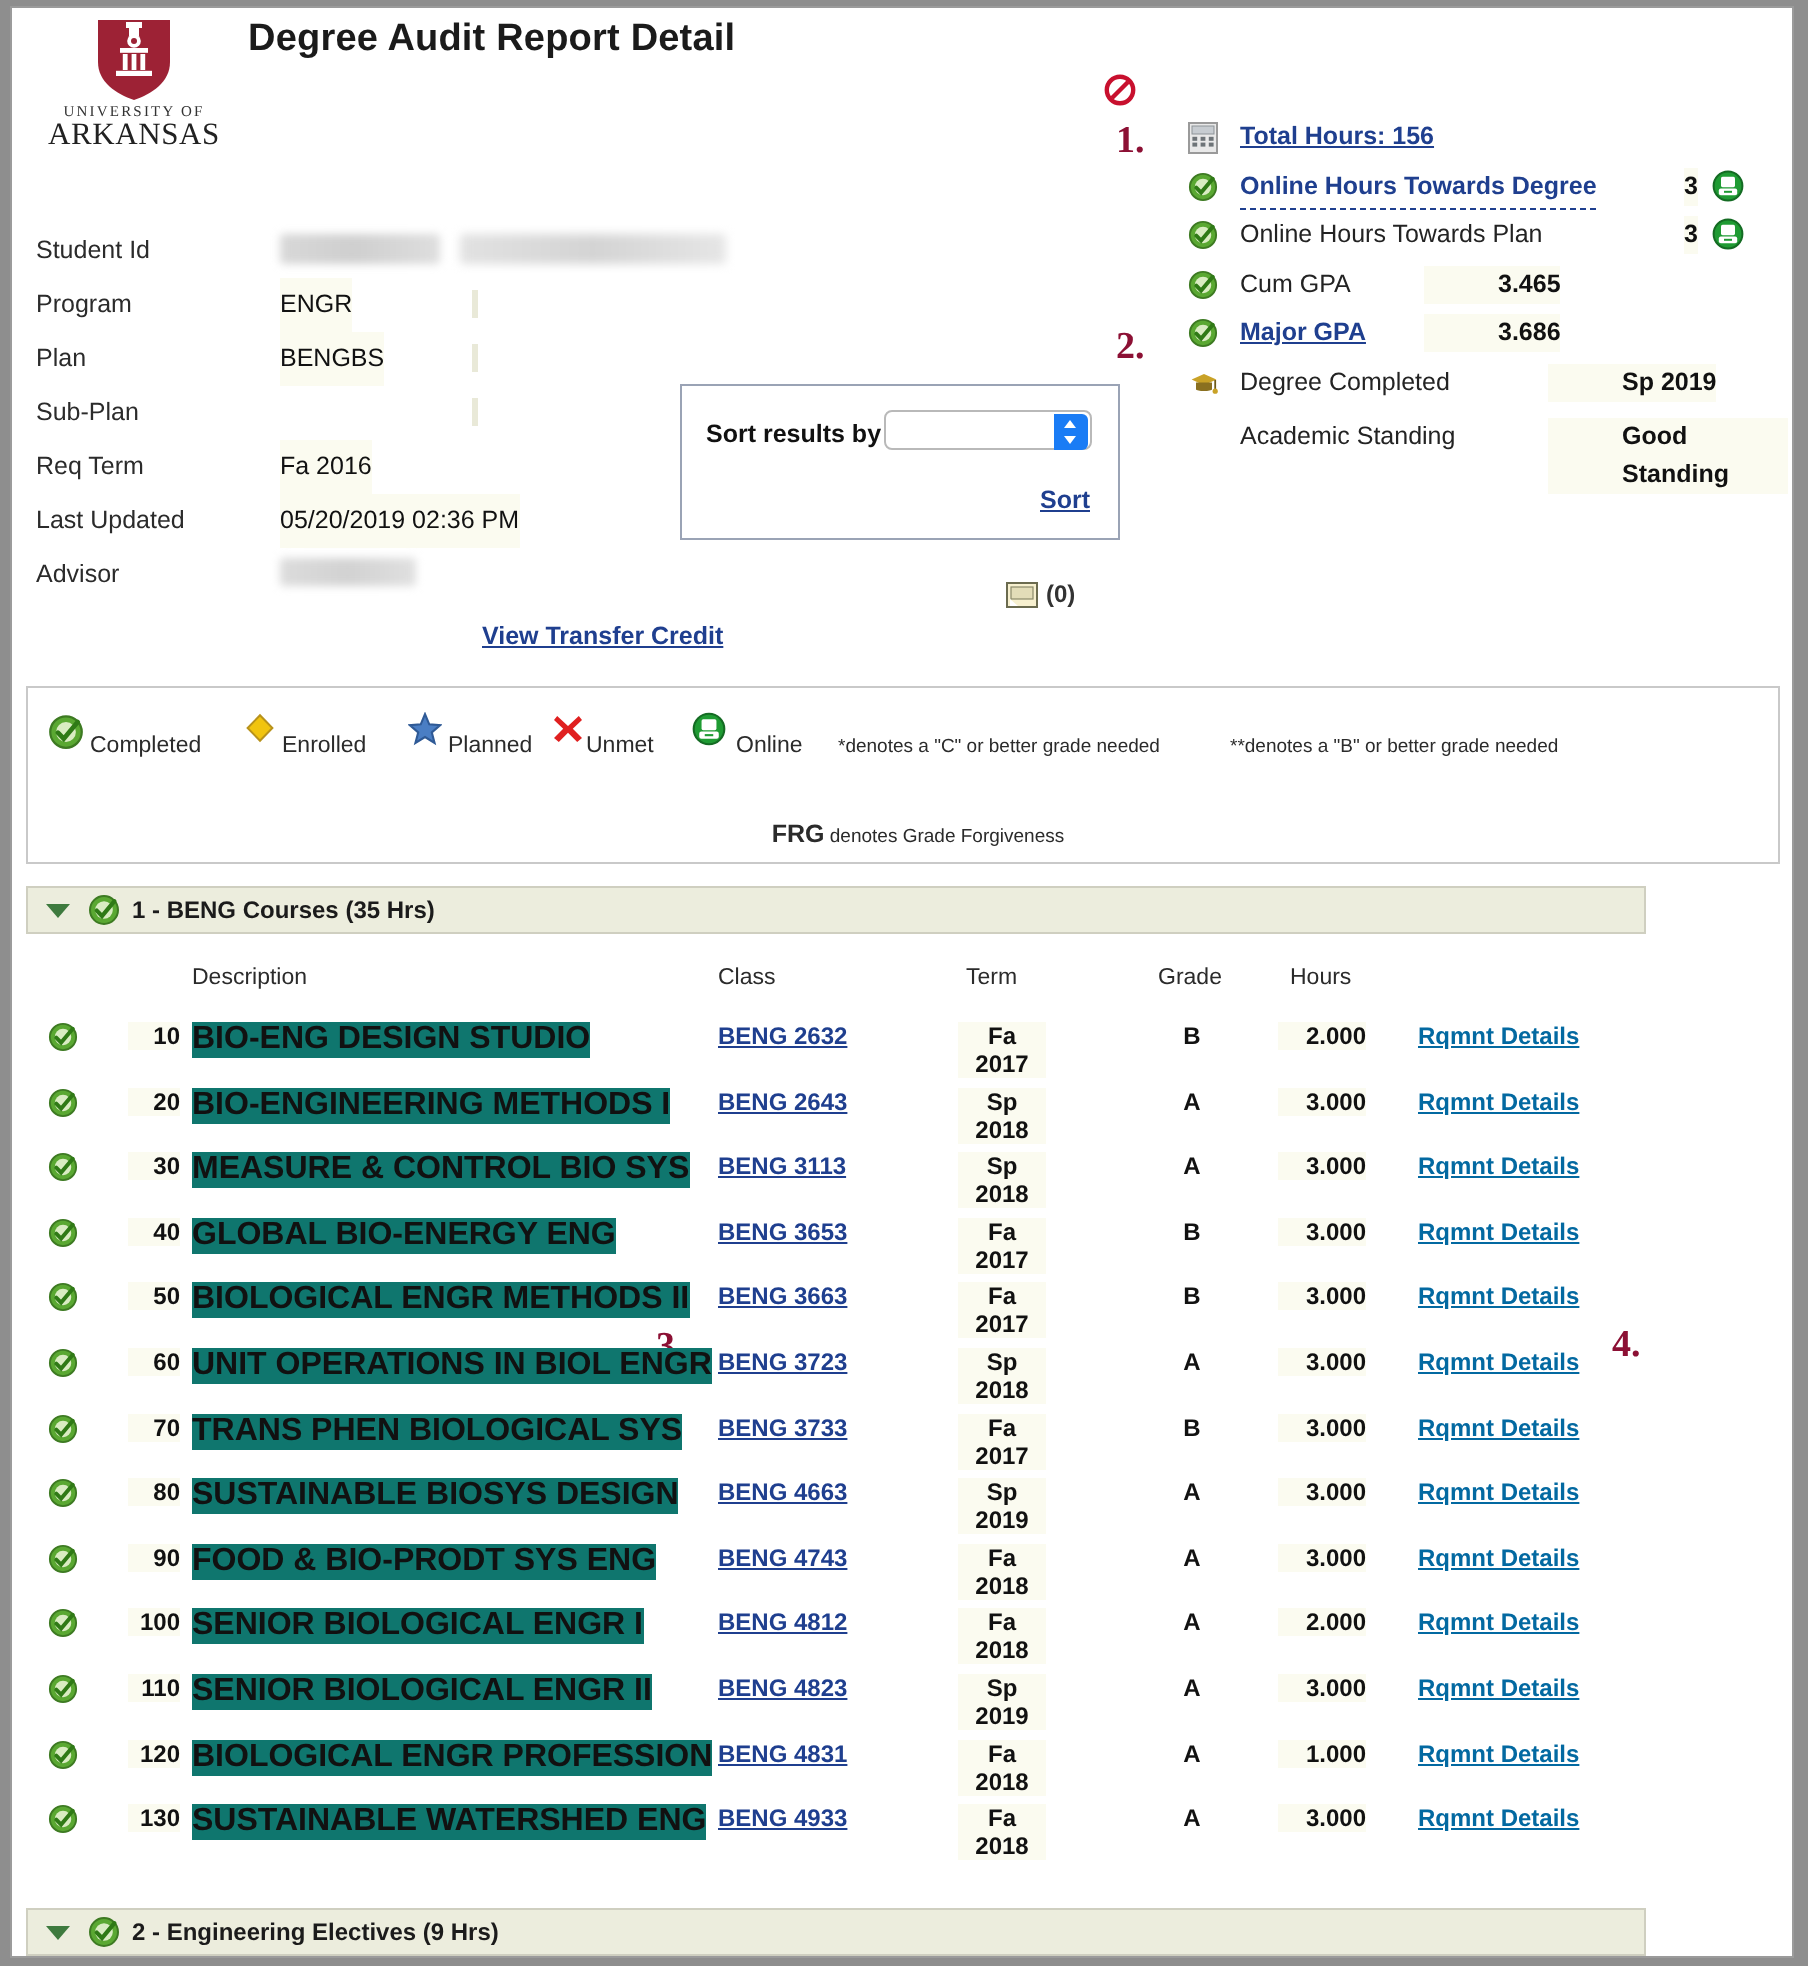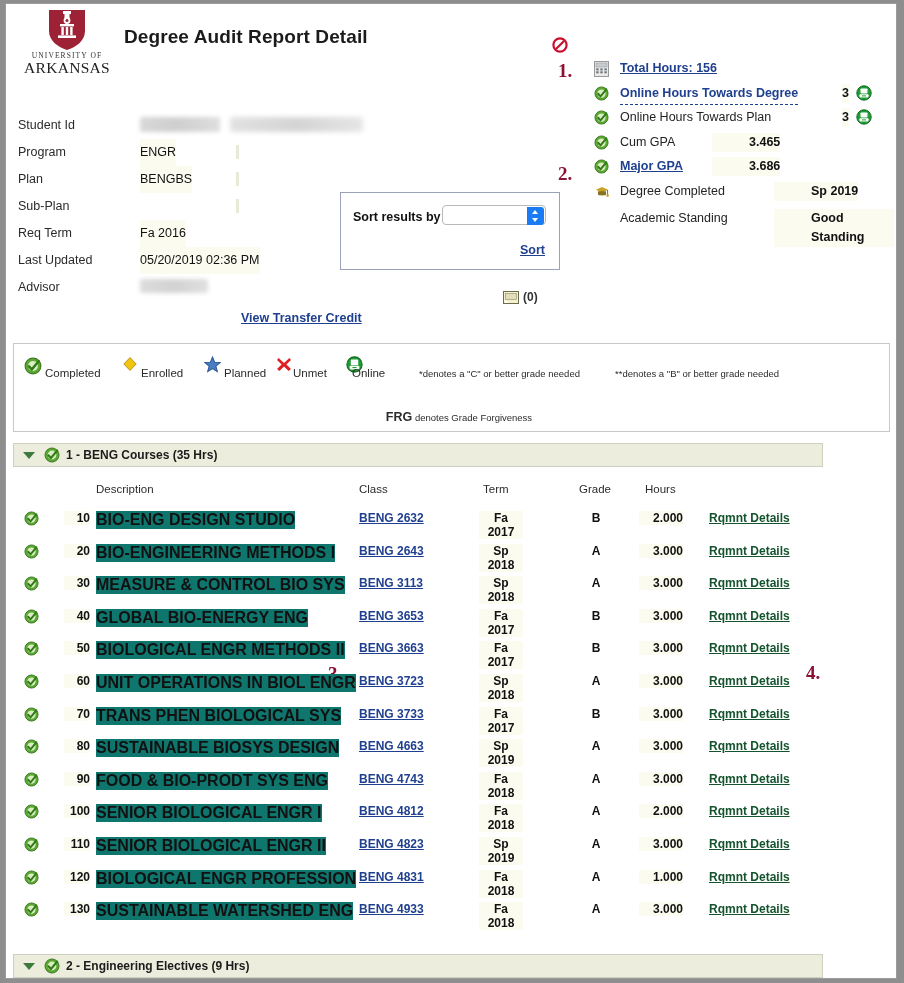--- a/index.html
+++ b/index.html
@@ -14,21 +14,21 @@
     background:#ffffff;border:1px solid #9b9b9b;box-sizing:border-box;
     overflow:hidden;
   }
 
   
   .hdr{position:relative;height:88px;}
   .logo{position:absolute;left:14px;top:3px;width:94px;height:70px;text-align:center;}
   .logo svg{display:block;margin:0 auto;}
   .logo .u1{font-family:"Liberation Serif","DejaVu Serif",serif;font-size:7.5px;letter-spacing:1.1px;color:#333;line-height:9px;}
   .logo .u2{font-family:"Liberation Serif","DejaVu Serif",serif;font-size:15.5px;letter-spacing:.3px;color:#222;line-height:16px;font-weight:400;}
-  .title{position:absolute;left:118px;top:22px;font-size:19px;font-weight:bold;color:#1b1b1b;letter-spacing:.1px;}
+  .title{position:absolute;left:118px;top:5px;font-size:19px;font-weight:bold;color:#1b1b1b;letter-spacing:.1px;}
 
   
   .info{position:absolute;left:12px;top:108px;width:340px;}
   .irow{height:27px;line-height:27px;position:relative;}
   .ilab{position:absolute;left:0;top:0;color:#2b2b2b;font-size:12.5px;}
   .ival{position:absolute;left:122px;top:0;font-weight:normal;font-size:12.5px;background:#fbfbf0;}
   .blurA{position:absolute;left:122px;top:5px;width:80px;height:15px;
     background:linear-gradient(90deg,#d8d8d8,#cfcfcf 45%,#dedede);filter:blur(2px);border-radius:2px;}
   .blurB{position:absolute;left:212px;top:5px;width:133px;height:15px;
     background:linear-gradient(90deg,#e2e2e2,#d4d4d4 50%,#e6e6e6);filter:blur(2.5px);border-radius:2px;}
@@ -94,21 +94,21 @@
   .th span{position:absolute;top:5px;font-size:11.5px;color:#2b2b2b;}
   .tr{position:relative;height:32.6px;}
   .tr .ic{position:absolute;left:18px;top:5px;}
   .tr .seq{position:absolute;left:58px;top:5px;width:26px;text-align:right;font-size:12px;font-weight:bold;background:#fbfbf0;}
   .tr .desc{position:absolute;left:90px;top:5px;font-size:16px;font-weight:bold;background:#0f766e;text-align:right;}
   .tr .cls{position:absolute;left:353px;top:5px;font-size:12px;font-weight:bold;color:#1f3f8f;
     text-decoration:underline;cursor:pointer;}
   .tr .trm{position:absolute;left:473px;top:5px;width:44px;text-align:center;font-size:12px;font-weight:bold;background:#fbfbf0;}
   .tr .grd{position:absolute;left:575px;top:5px;width:30px;text-align:center;font-size:12px;font-weight:bold;}
   .tr .hrs{position:absolute;left:633px;top:5px;width:44px;text-align:right;font-size:12px;font-weight:bold;background:#fbfbf0;}
-  .tr .rq{position:absolute;left:703px;top:5px;font-size:12px;font-weight:bold;color:#14532d;
+  .tr .rq{position:absolute;left:703px;top:5px;font-size:12px;font-weight:bold;color:#0369a1;
     text-decoration:underline;cursor:pointer;}
 </style>
 </head>
 <body>
 
 <div class="page">
 
   <div class="hdr">
     <div class="logo">
       <svg width="46" height="44" viewBox="0 0 46 44">
@@ -330,21 +330,21 @@
     <span class="lgt" style="left:279px">Unmet</span>
 
     <span class="lgi" style="left:332px;top:12px">
       <svg width="17" height="17" viewBox="0 0 16 16">
           <circle cx="8" cy="8" r="7.2" fill="#1f9b33" stroke="#146b23"></circle>
           <rect x="4.5" y="3.4" width="7" height="5.2" rx="0.8" fill="#fff"></rect>
           <rect x="3.4" y="9.2" width="9.2" height="3.4" rx="1" fill="#fff"></rect>
           <rect x="6" y="10.4" width="4" height="1" fill="#1f9b33"></rect>
         </svg>
     </span>
-    <span class="lgt" style="left:338px">Online</span>
+    <span class="lgt" style="left:354px">Online</span>
 
     <span class="lgn" style="left:405px">*denotes a "C" or better grade needed</span>
     <span class="lgn" style="left:601px">**denotes a "B" or better grade needed</span>
 
     <div class="frg"><b>FRG</b><span> denotes Grade Forgiveness</span></div>
   </div>
 
   <div class="sect" style="top:439px">
     <span class="caret"></span>
     <span class="sic">

